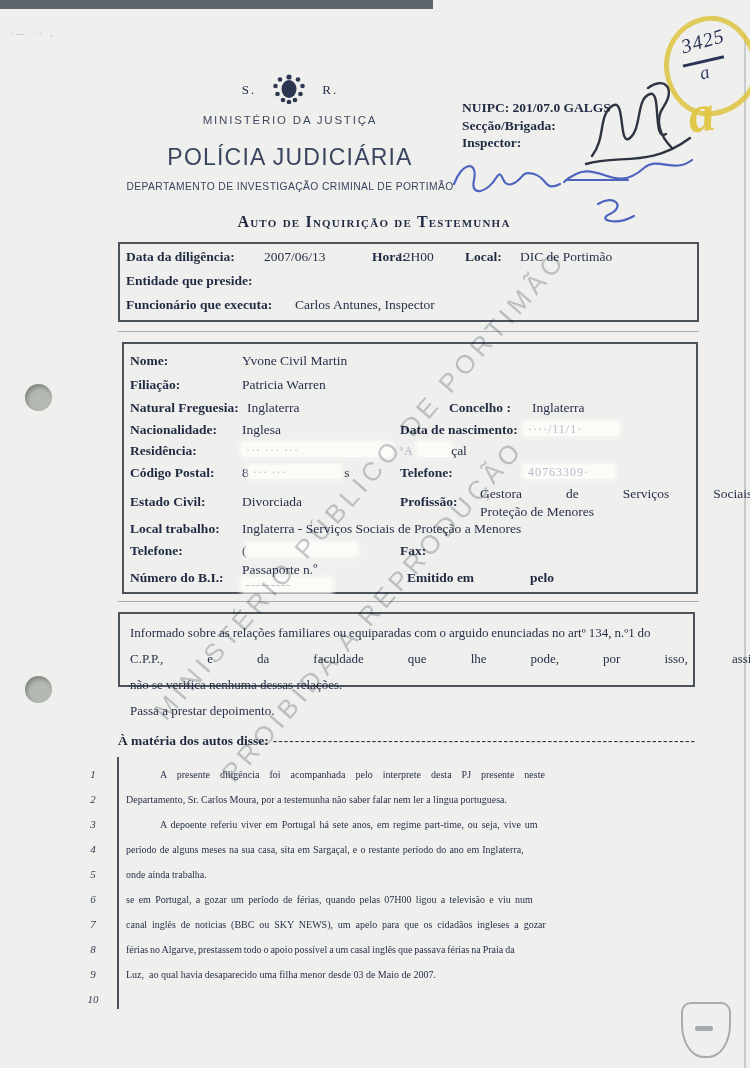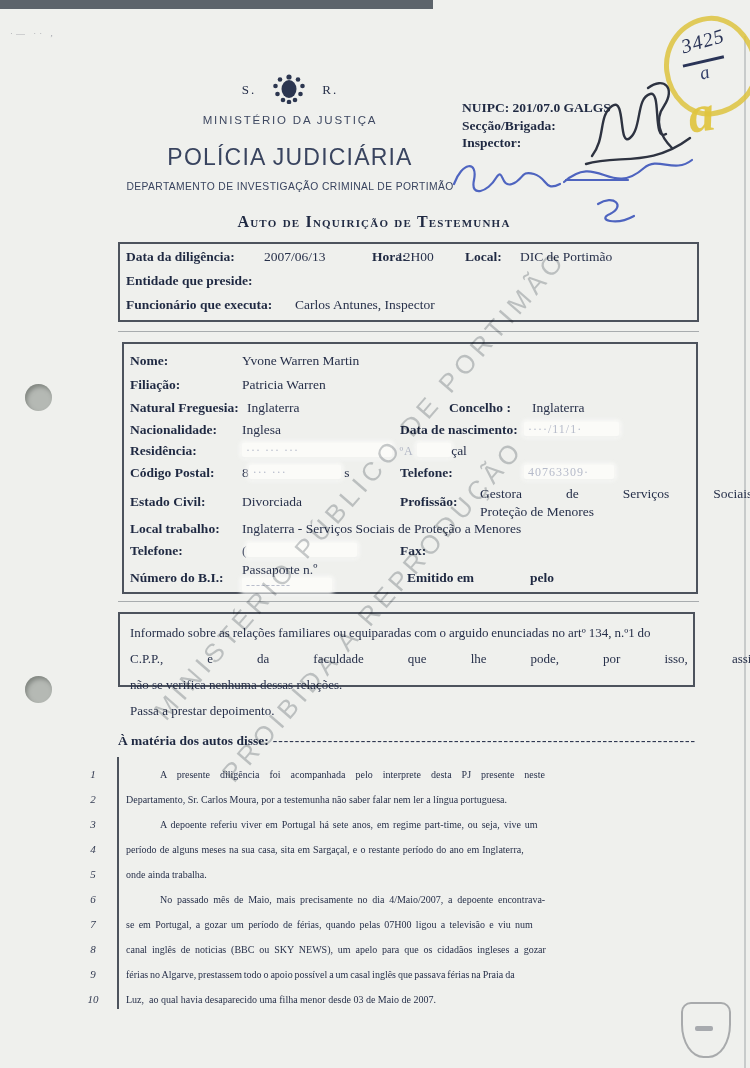--- a/index.html
+++ b/index.html
@@ -178,21 +178,21 @@
       <span class="val" style="left:175px;">Carlos Antunes, Inspector</span>
     </div>
   </div>
 
   <div class="abs outer-line ol-top"></div>
   <div class="abs outer-line ol-bot"></div>
   <div class="abs box witness-box">
 
     <div class="w-row" style="top:9px;">
       <span class="lab">Nome:</span>
-      <span class="val">Yvone Warren Martin</span>
+      <span class="val">Yvone Civil Martin</span>
     </div>
     <div class="w-row" style="top:33px;">
       <span class="lab">Filiação:</span>
       <span class="val">Patricia Warren</span>
     </div>
     <div class="w-row r-nat" style="top:56px;padding-left:44px;">
       <span class="lab">Natural Freguesia:</span>
       <span class="val">Inglaterra</span>
       <span class="lab2">Concelho :</span>
       <span class="val2">Inglaterra</span>
@@ -282,21 +282,20 @@
     <div>8</div>
     <div>9</div>
     <div>10</div>
   </div>
   <div class="abs dep-lines">
     <div class="dep-line dl-0">A presente diligência foi acompanhada pelo interprete desta PJ presente neste</div>
     <div class="dep-line dl-1">Departamento, Sr. Carlos Moura, por a testemunha não saber falar nem ler a língua portuguesa.</div>
     <div class="dep-line dl-2">A depoente referiu viver em Portugal há sete anos, em regime part-time, ou seja, vive um</div>
     <div class="dep-line dl-3">período de alguns meses na sua casa, sita em Sargaçal, e o restante período do ano em Inglaterra,</div>
     <div class="dep-line dl-4">onde ainda trabalha.</div>
-    <div class="dep-line dl-5">No passado mês de Maio, mais precisamente no dia 4/Maio/2007, a depoente encontrava-</div>
     <div class="dep-line dl-6">se em Portugal, a gozar um período de férias, quando pelas 07H00 ligou a televisão e viu num</div>
     <div class="dep-line dl-7">canal inglês de noticias (BBC ou SKY NEWS), um apelo para que os cidadãos ingleses a gozar</div>
     <div class="dep-line dl-8">férias no Algarve, prestassem todo o apoio possível a um casal inglês que passava férias na Praia da</div>
     <div class="dep-line dl-9">Luz,  ao qual havia desaparecido uma filha menor desde 03 de Maio de 2007.</div>
   </div>
 
   <div class="abs wm wm1">MINISTÉRIO PÚBLICO DE PORTIMÃO</div>
   <div class="abs wm wm2">PROIBIDA A REPRODUÇÃO</div>
 
   <div class="abs seal">

